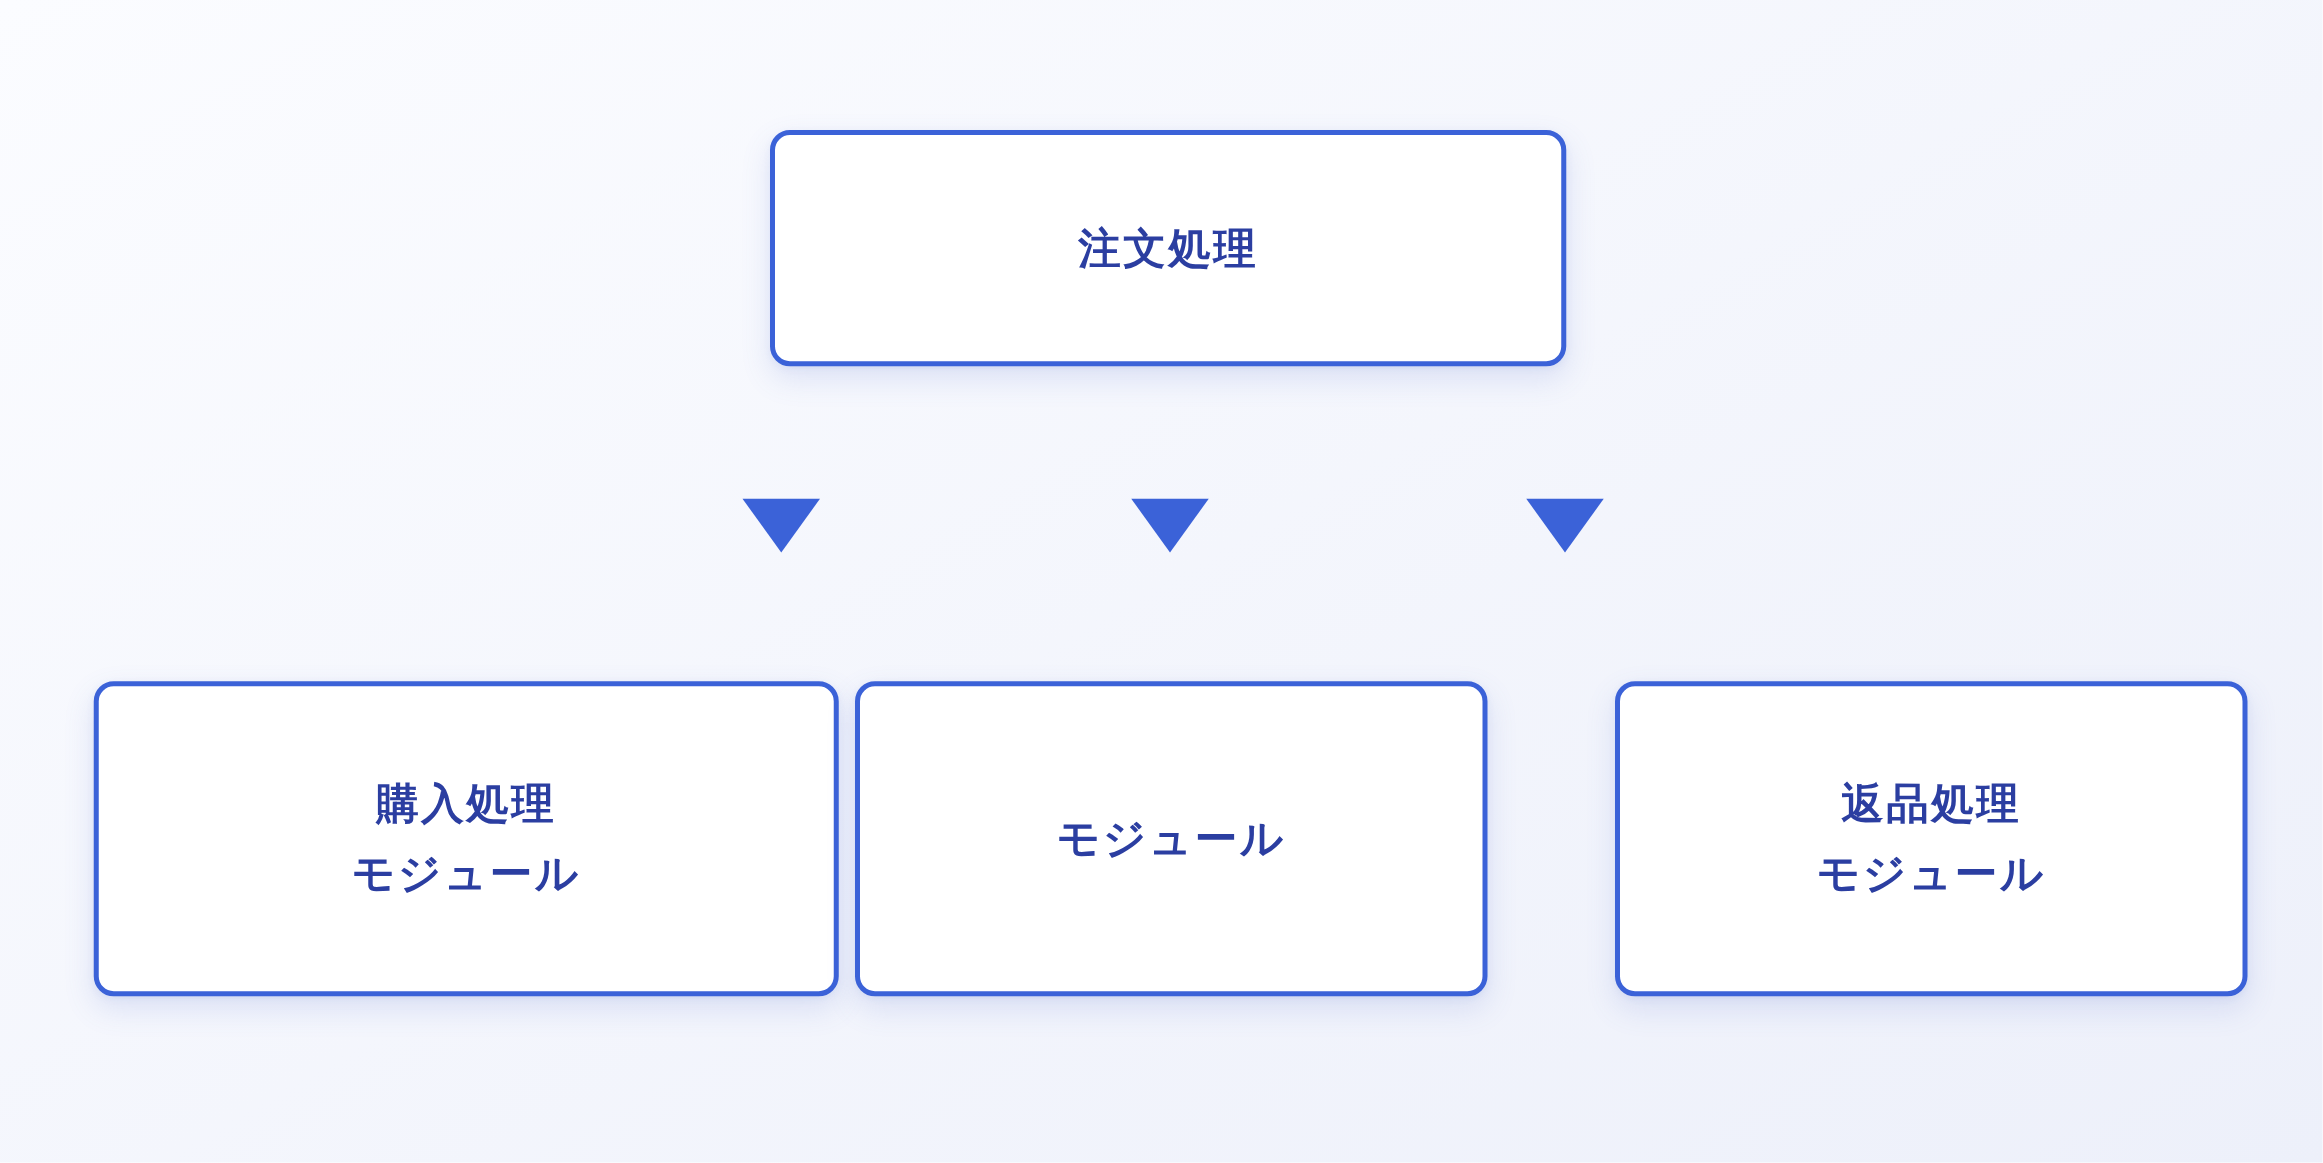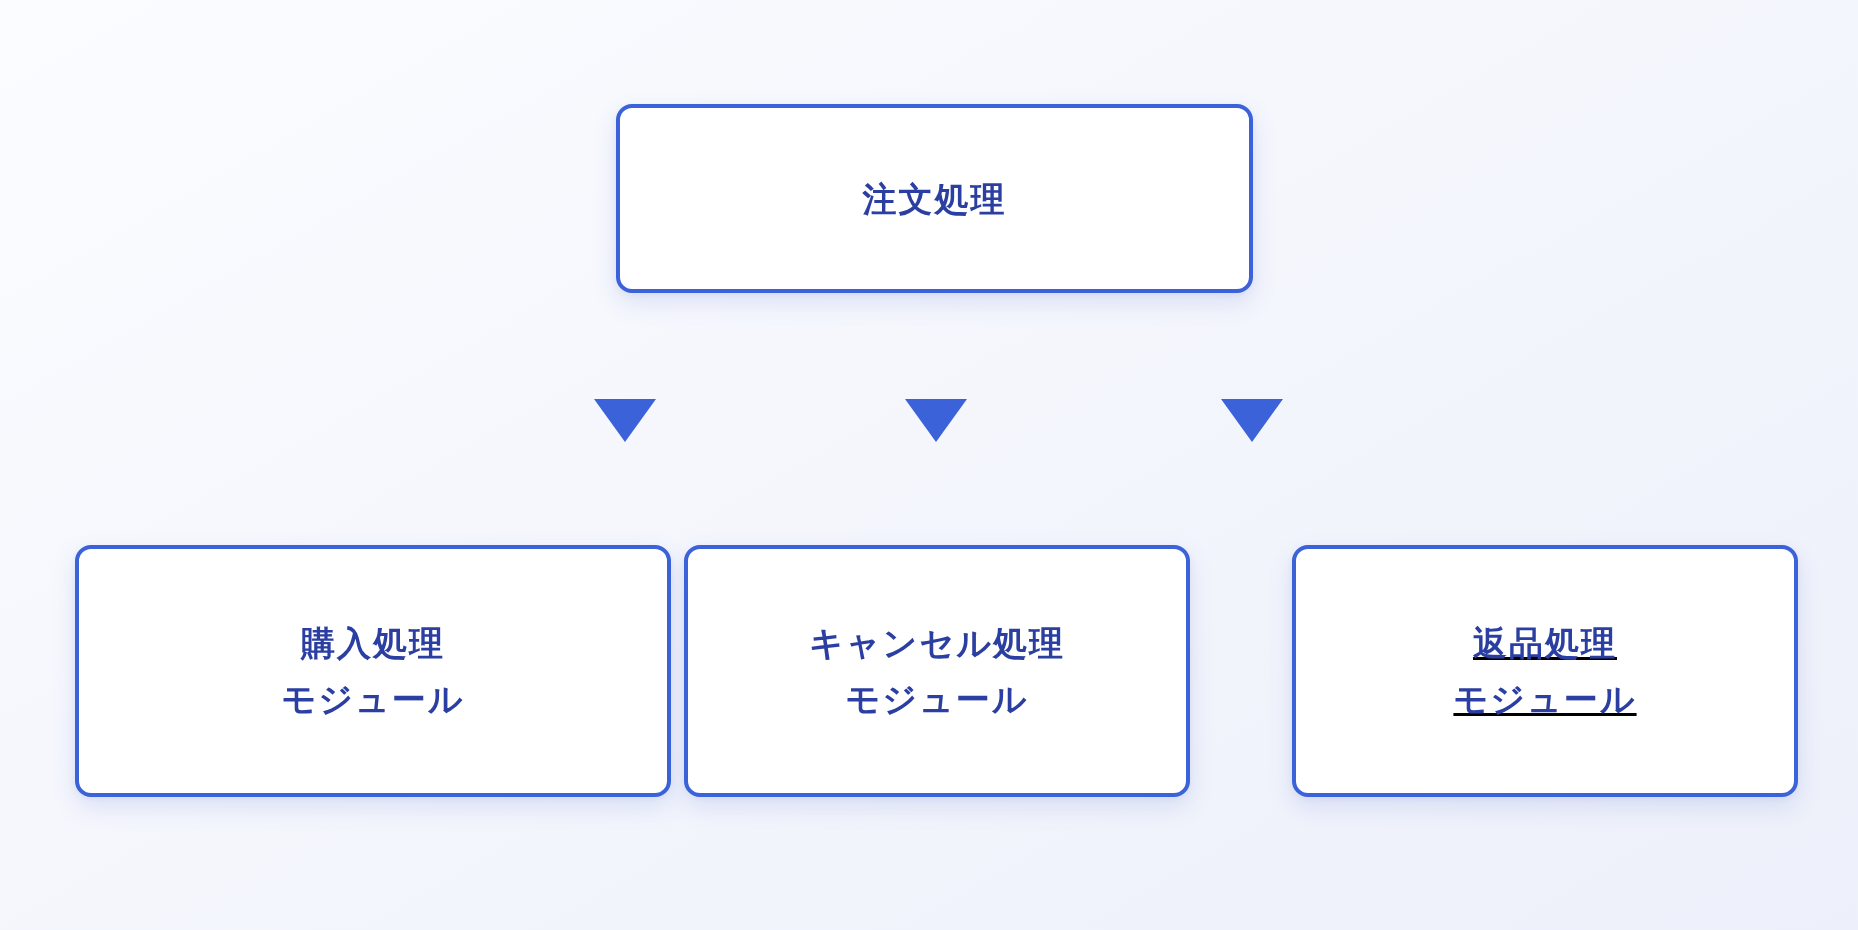--- a/index.html
+++ b/index.html
@@ -31,21 +31,21 @@
     color: var(--text-color, #2b3ea1);
     font-weight: bold;
     font-size: 34px;
     line-height: 56px;
     letter-spacing: 2px;
     white-space: nowrap;
   }
   .node-root   { left: 616px;  top: 104px; width: 637px; height: 189px; }
   .node-mod-0  { left: 75px;   top: 545px; width: 596px; height: 252px; }
   .node-mod-1  { left: 684px;  top: 545px; width: 506px; height: 252px; }
-  .node-mod-2  { left: 1292px; top: 545px; width: 506px; height: 252px; text-decoration: underline; }
+  .node-mod-2  { left: 1292px; top: 545px; width: 506px; height: 252px; }
 
   .arrow-down {
     position: absolute;
     top: 399px;
     width: 0;
     height: 0;
     border-left: 31px solid transparent;
     border-right: 31px solid transparent;
     border-top: 43px solid var(--arrow-color, #3b62d8);
   }
@@ -65,21 +65,20 @@
   <div class="arrow-down arrow-0"></div>
   <div class="arrow-down arrow-1"></div>
   <div class="arrow-down arrow-2"></div>
 
   <div class="node node-mod-0">
     <span class="label-line">購入処理</span>
     <span class="label-line">モジュール</span>
   </div>
 
   <div class="node node-mod-1">
-    <span class="label-line">キャンセル処理</span>
     <span class="label-line">モジュール</span>
   </div>
 
   <div class="node node-mod-2">
     <span class="label-line">返品処理</span>
     <span class="label-line">モジュール</span>
   </div>
 
 </div>
 

